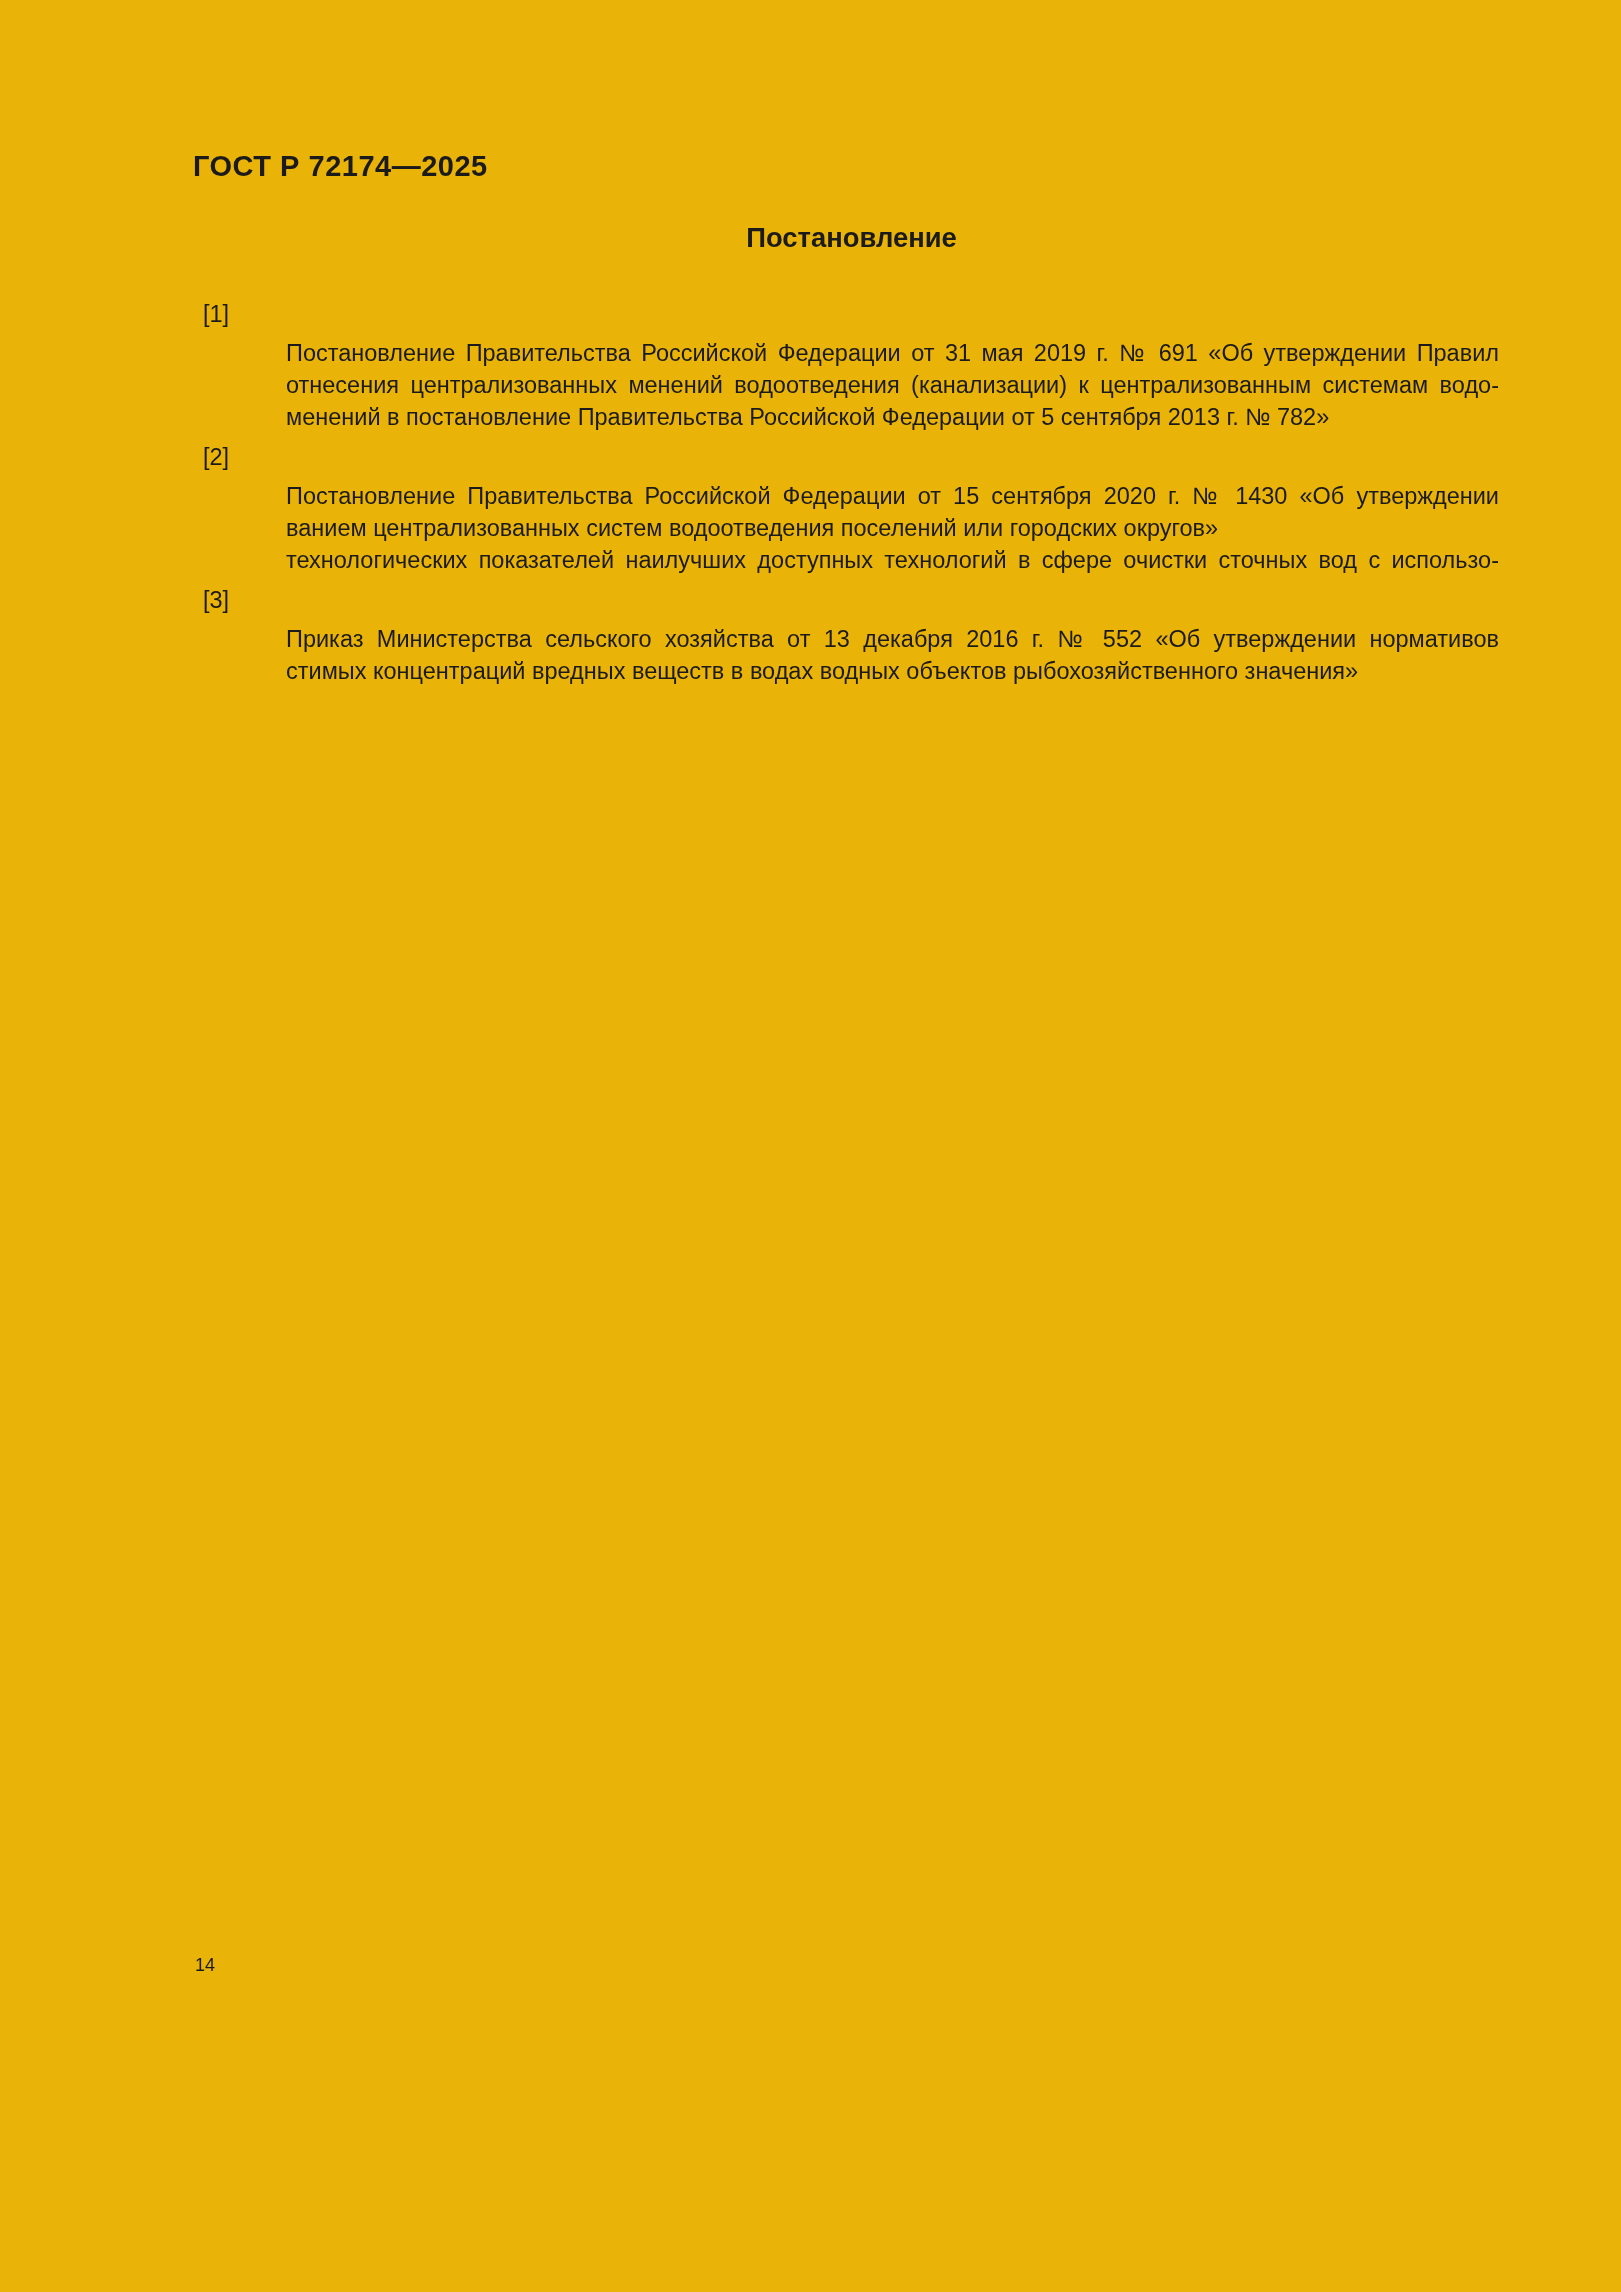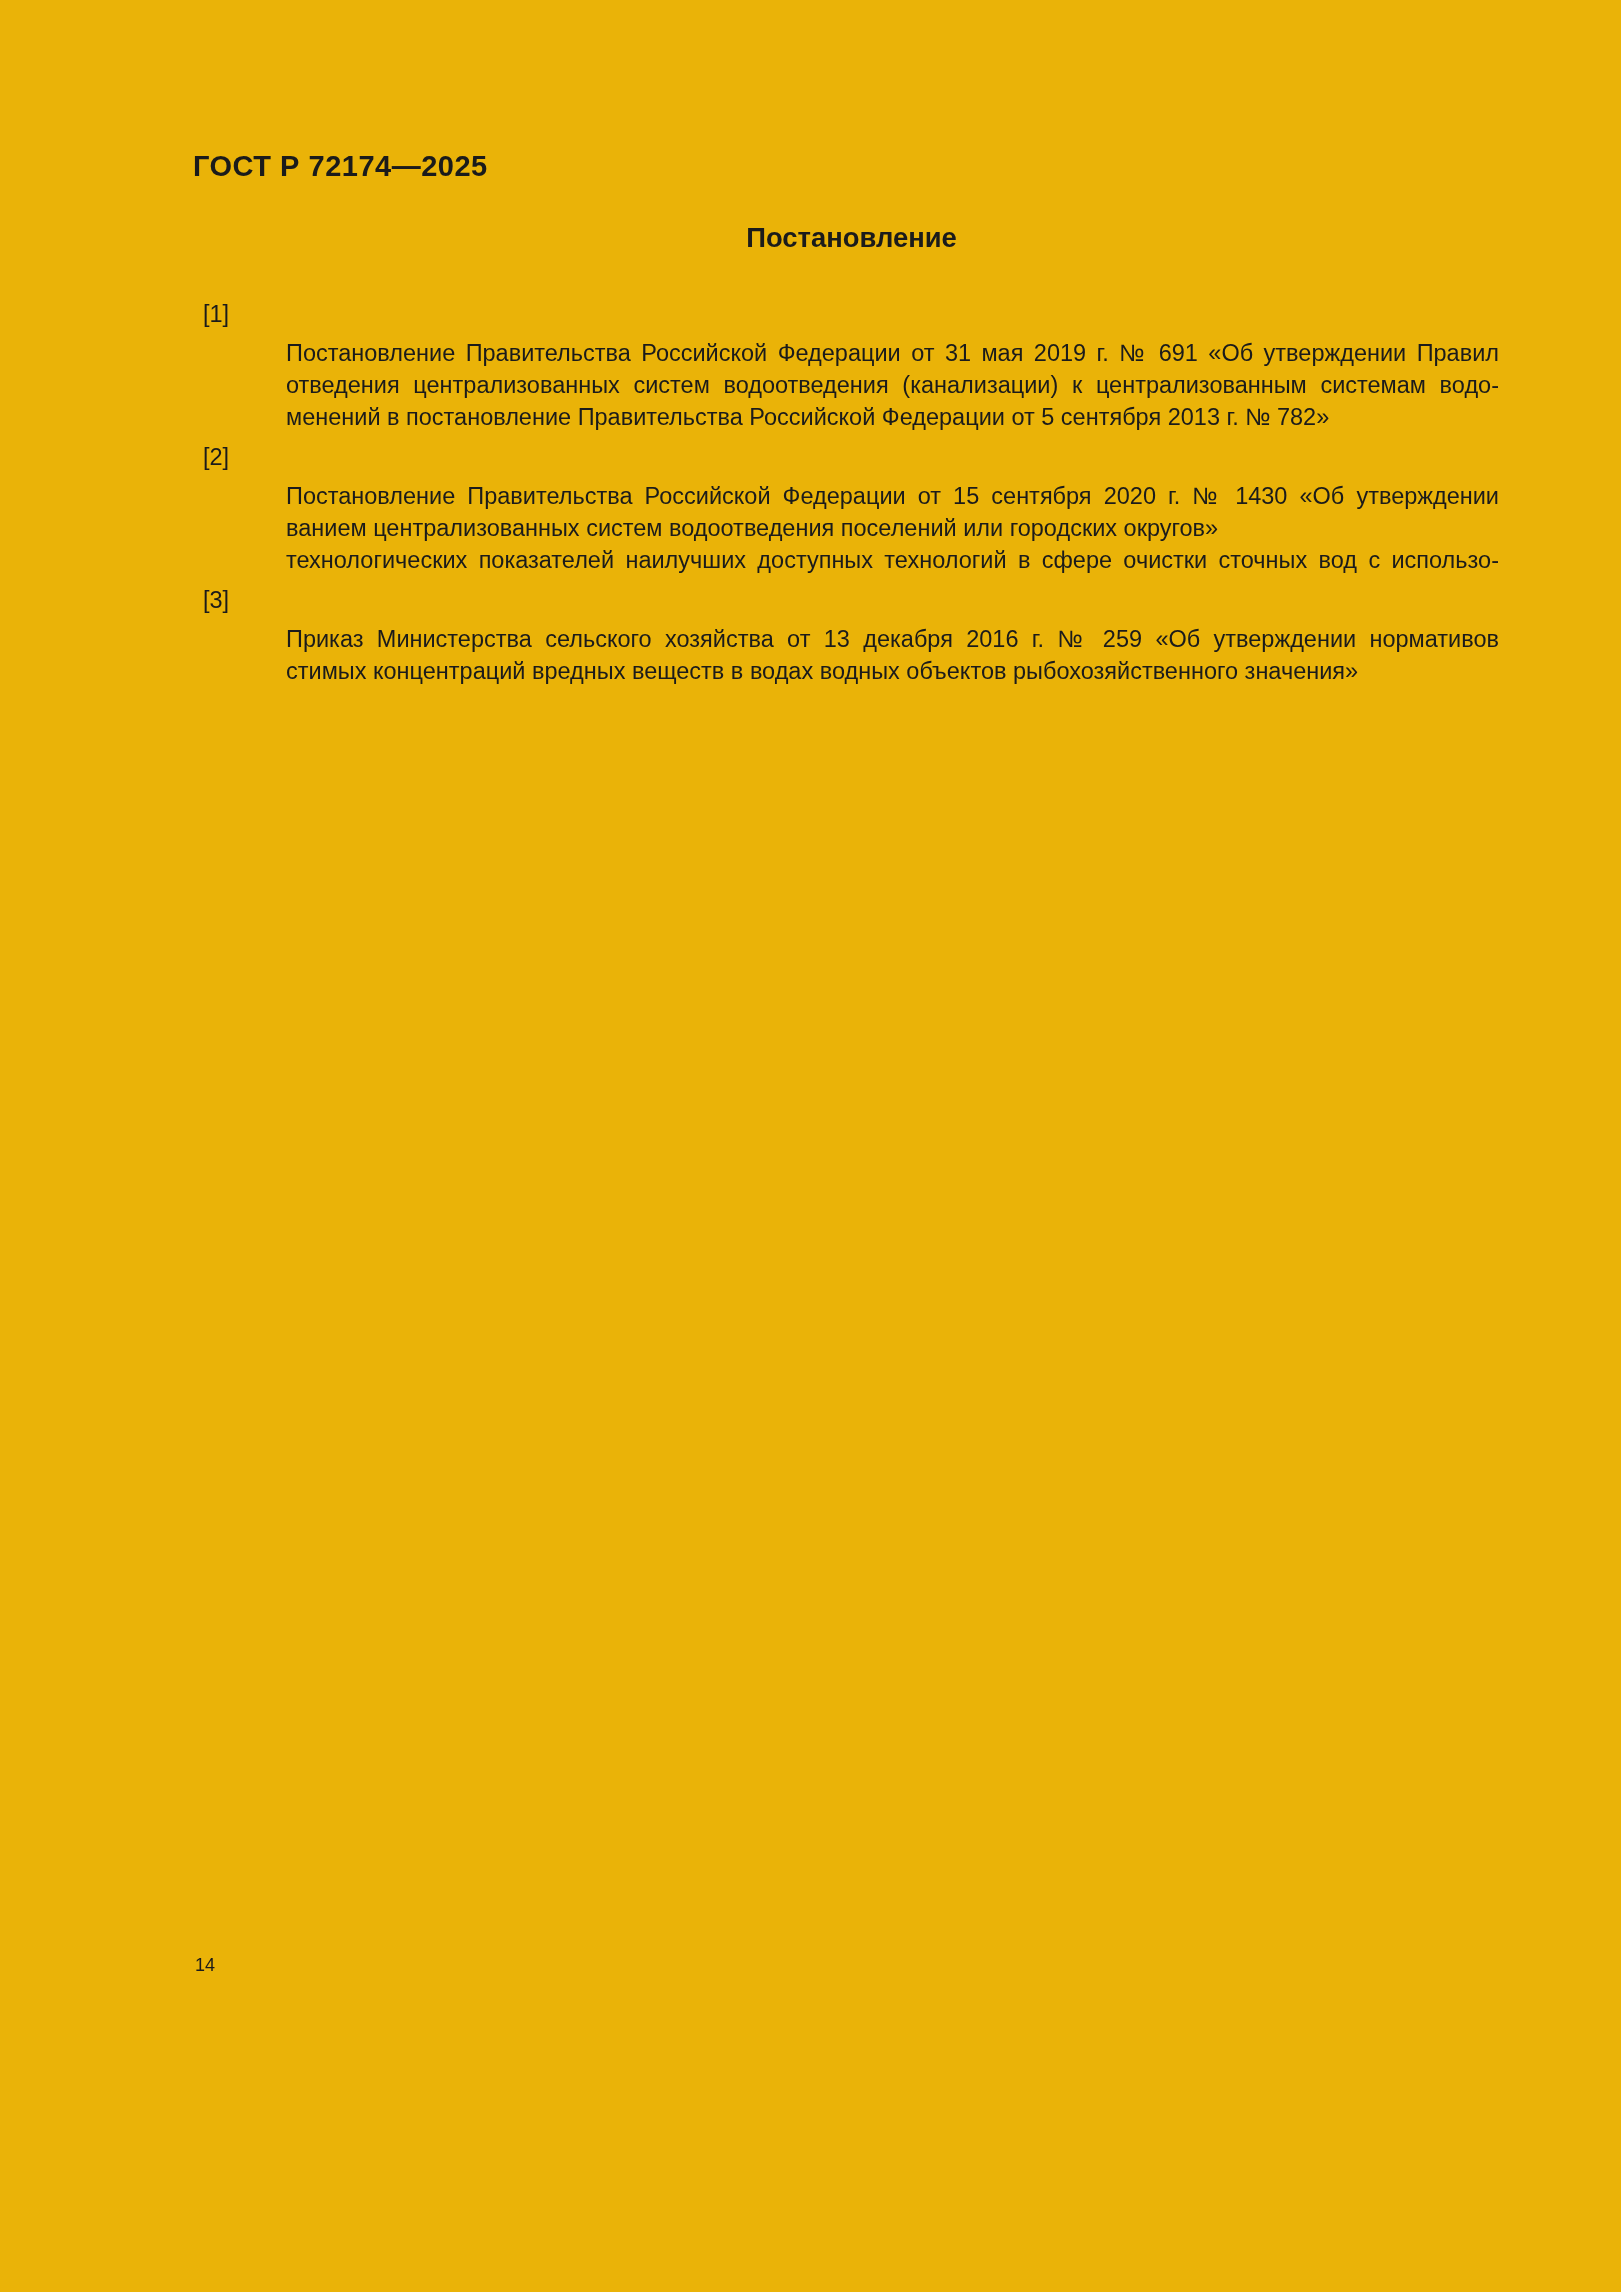--- a/index.html
+++ b/index.html
@@ -79,38 +79,38 @@
   <div class="doc-header">ГОСТ Р 72174—2025</div>
 
   <div class="section-title">Постановление</div>
 
   <div class="bibliography">
 
     <div class="entry">
       <div class="num">[1]</div>
       <div class="text">
         <div class="line">Постановление Правительства Российской Федерации от 31 мая 2019 г. № 691 «Об утверждении Правил</div>
-        <div class="line">отведения централизованных систем водоотведения (канализации) к централизованным системам водо-</div>
+        <div class="line">отнесения централизованных менений водоотведения (канализации) к централизованным системам водо-</div>
         <div class="line last">менений в постановление Правительства Российской Федерации от 5 сентября 2013 г. № 782»</div>
       </div>
     </div>
 
     <div class="entry">
       <div class="num">[2]</div>
       <div class="text">
         <div class="line">Постановление Правительства Российской Федерации от 15 сентября 2020 г. № 1430 «Об утверждении</div>
         <div class="line last">ванием централизованных систем водоотведения поселений или городских округов»</div>
         <div class="line">технологических показателей наилучших доступных технологий в сфере очистки сточных вод с использо-</div>
       </div>
     </div>
 
     <div class="entry">
       <div class="num">[3]</div>
       <div class="text">
-        <div class="line">Приказ Министерства сельского хозяйства от 13 декабря 2016 г. № 259 «Об утверждении нормативов</div>
+        <div class="line">Приказ Министерства сельского хозяйства от 13 декабря 2016 г. № 552 «Об утверждении нормативов</div>
         <div class="line last">стимых концентраций вредных веществ в водах водных объектов рыбохозяйственного значения»</div>
       </div>
     </div>
 
   </div>
 
   <div class="page-number">14</div>
 
 </div>
 

